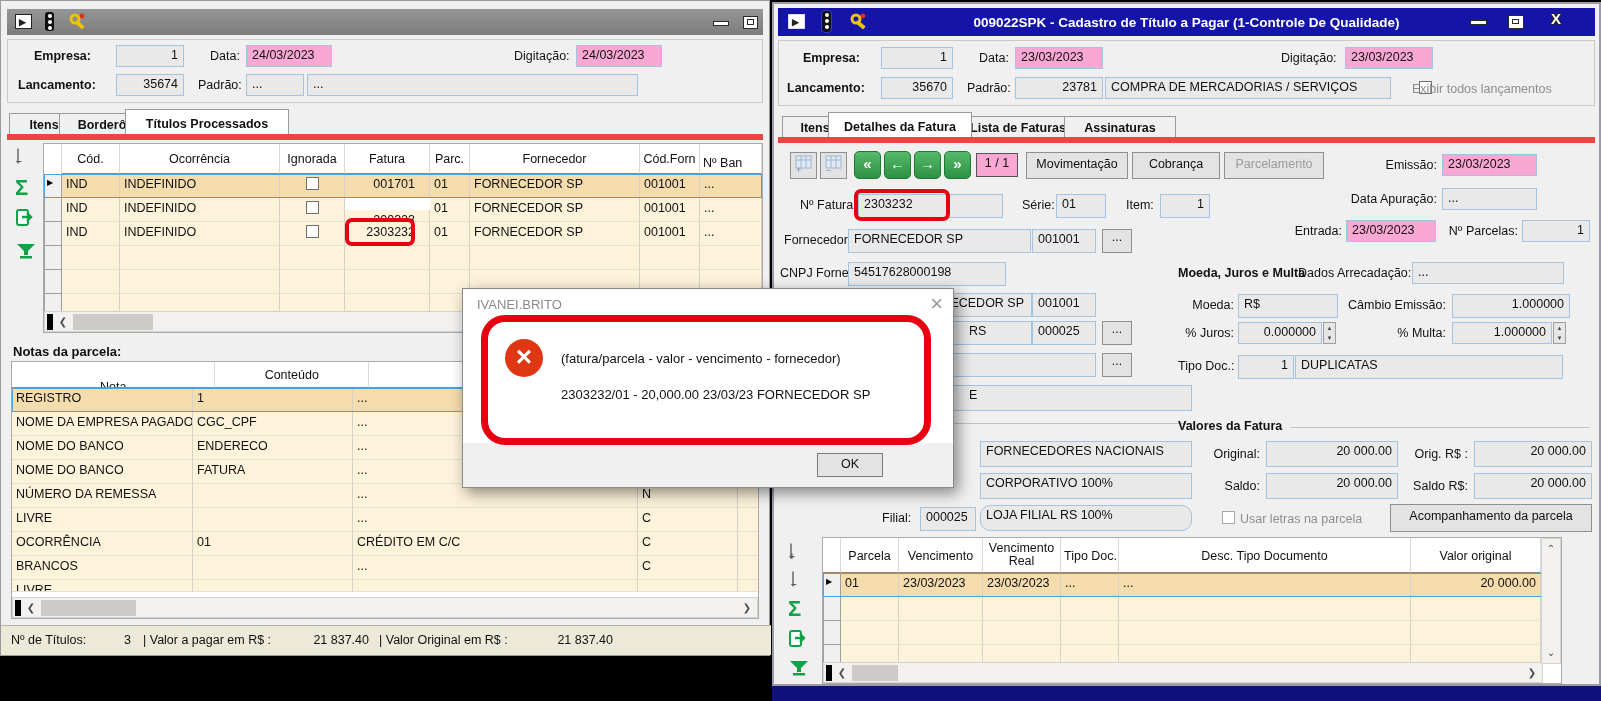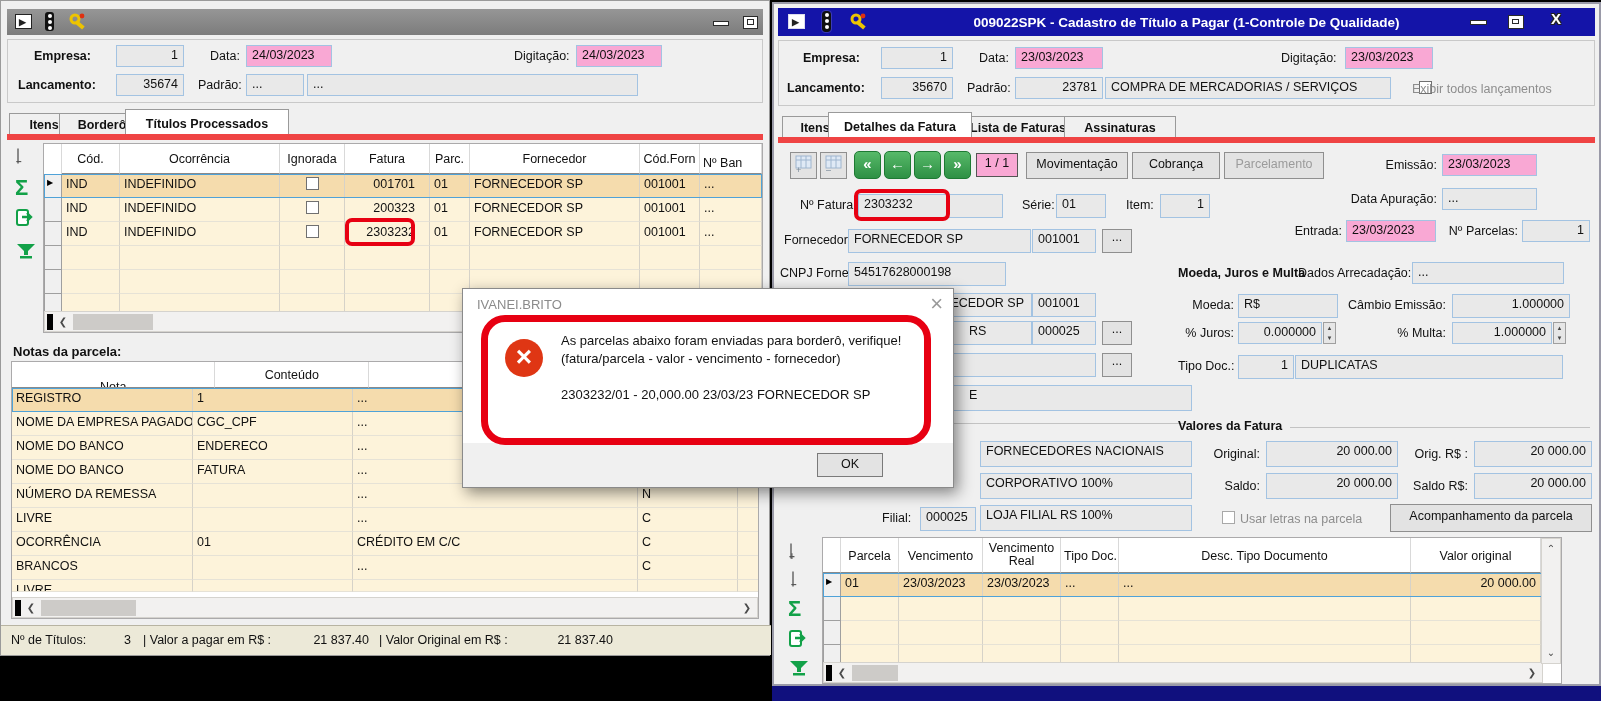--- a/index.html
+++ b/index.html
@@ -136,21 +136,21 @@
         <span class="cell" style="width:170px;">FORNECEDOR SP</span>
         <span class="cell" style="width:60px;">001001</span>
         <span class="cell" style="width:62px;">...</span>
       </div>
 
       <div class="grid-row" style="height:24px;">
         <span class="selcell" style="width:18px;"></span>
         <span class="cell" style="width:58px;">IND</span>
         <span class="cell" style="width:160px;">INDEFINIDO</span>
         <span class="cell" style="width:65px;text-align:center;"><span class="chk"></span></span>
-        <span class="cell r" style="width:85px;padding-right:14px;">200323</span>
+        <span class="cell r" style="width:85px;padding-right:14px;margin-top:12px;">200323</span>
         <span class="cell" style="width:40px;">01</span>
         <span class="cell" style="width:170px;">FORNECEDOR SP</span>
         <span class="cell" style="width:60px;">001001</span>
         <span class="cell" style="width:62px;">...</span>
       </div>
 
       <div class="grid-row" style="height:24px;">
         <span class="selcell" style="width:18px;"></span>
         <span class="cell" style="width:58px;">IND</span>
         <span class="cell" style="width:160px;">INDEFINIDO</span>
@@ -451,21 +451,21 @@
     <span class="abs fld r" style="left:700px;top:437px;width:118px;height:26px;">20 000.00</span>
 
     <span class="abs fld" style="left:206px;top:469px;width:212px;height:26px;">CORPORATIVO 100%</span>
     <span class="abs lbl" style="left:424px;top:475px;width:62px;text-align:right;">Saldo:</span>
     <span class="abs fld r" style="left:492px;top:469px;width:132px;height:26px;">20 000.00</span>
     <span class="abs lbl" style="left:630px;top:475px;width:64px;text-align:right;">Saldo R$:</span>
     <span class="abs fld r" style="left:700px;top:469px;width:118px;height:26px;">20 000.00</span>
 
     <span class="abs lbl" style="left:108px;top:507px;">Filial:</span>
     <span class="abs fld" style="left:146px;top:503px;width:56px;height:24px;">000025</span>
-    <span class="abs fld" style="left:206px;top:501px;width:212px;height:26px;">LOJA FILIAL RS 100%</span>
+    <span class="abs fld" style="left:206px;top:501px;width:212px;height:26px;border-radius:10px;">LOJA FILIAL RS 100%</span>
     <span class="abs chk" style="left:448px;top:507px;border-color:#a8a8a8;"></span>
     <span class="abs lbl gray" style="left:466px;top:508px;">Usar letras na parcela</span>
     <span class="abs btn" style="left:616px;top:500px;width:202px;height:28px;"><span>Acompanhamento da parcela</span></span>
 
     
     <span class="card abs" style="left:16px;top:540px;"><span class="pm">+</span></span>
     <span class="card abs" style="left:16px;top:568px;"><span class="pm">–</span></span>
     <span class="abs gicon" style="left:14px;top:592px;font-size:22px;">Σ</span>
     <span class="abs" style="left:14px;top:626px;">
       <svg width="22" height="20">
@@ -549,21 +549,20 @@
     
     <div class="abs redbox" style="left:80px;top:185px;width:96px;height:32px;"></div>
   </div>
 
   <div class="abs" style="left:772px;top:686px;width:829px;height:15px;background:#10107e;"></div>
 
   <div class="abs" style="left:462px;top:288px;width:492px;height:200px;background:#fff;border:1px solid #8a8a8a;box-shadow:4px 5px 14px rgba(0,0,0,.45);z-index:50;">
     <span class="abs lbl" style="left:14px;top:8px;color:#8b8b8b;font-size:13px;">IVANEI.BRITO</span>
     <span class="abs" style="right:10px;top:2px;font-size:22px;color:#9a9a9a;">×</span>
     <span class="abs" style="left:42px;top:50px;width:38px;height:38px;border-radius:50%;background:#df3614;color:#fff;font-weight:bold;font-size:28px;text-align:center;line-height:36px;">×</span>
-    <span class="abs lbl" style="left:98px;top:44px;font-size:13px;">As parcelas abaixo foram enviadas para borderô, verifique!</span>
     <span class="abs lbl" style="left:98px;top:62px;font-size:13px;">(fatura/parcela - valor - vencimento - fornecedor)</span>
     <span class="abs lbl" style="left:98px;top:98px;font-size:13px;">2303232/01 - 20,000.00 23/03/23 FORNECEDOR SP</span>
     <div class="abs" style="left:0;bottom:0;width:100%;height:44px;background:#f0f0f0;">
       <span class="abs btn" style="right:70px;top:10px;width:66px;height:24px;padding-top:3px;border:1px solid #7a7a7a;">OK</span>
     </div>
 
     <div class="abs" style="left:18px;top:26px;width:450px;height:130px;border:7px solid #e70012;border-radius:24px;z-index:60;"></div>
   </div>
 
 </div>

